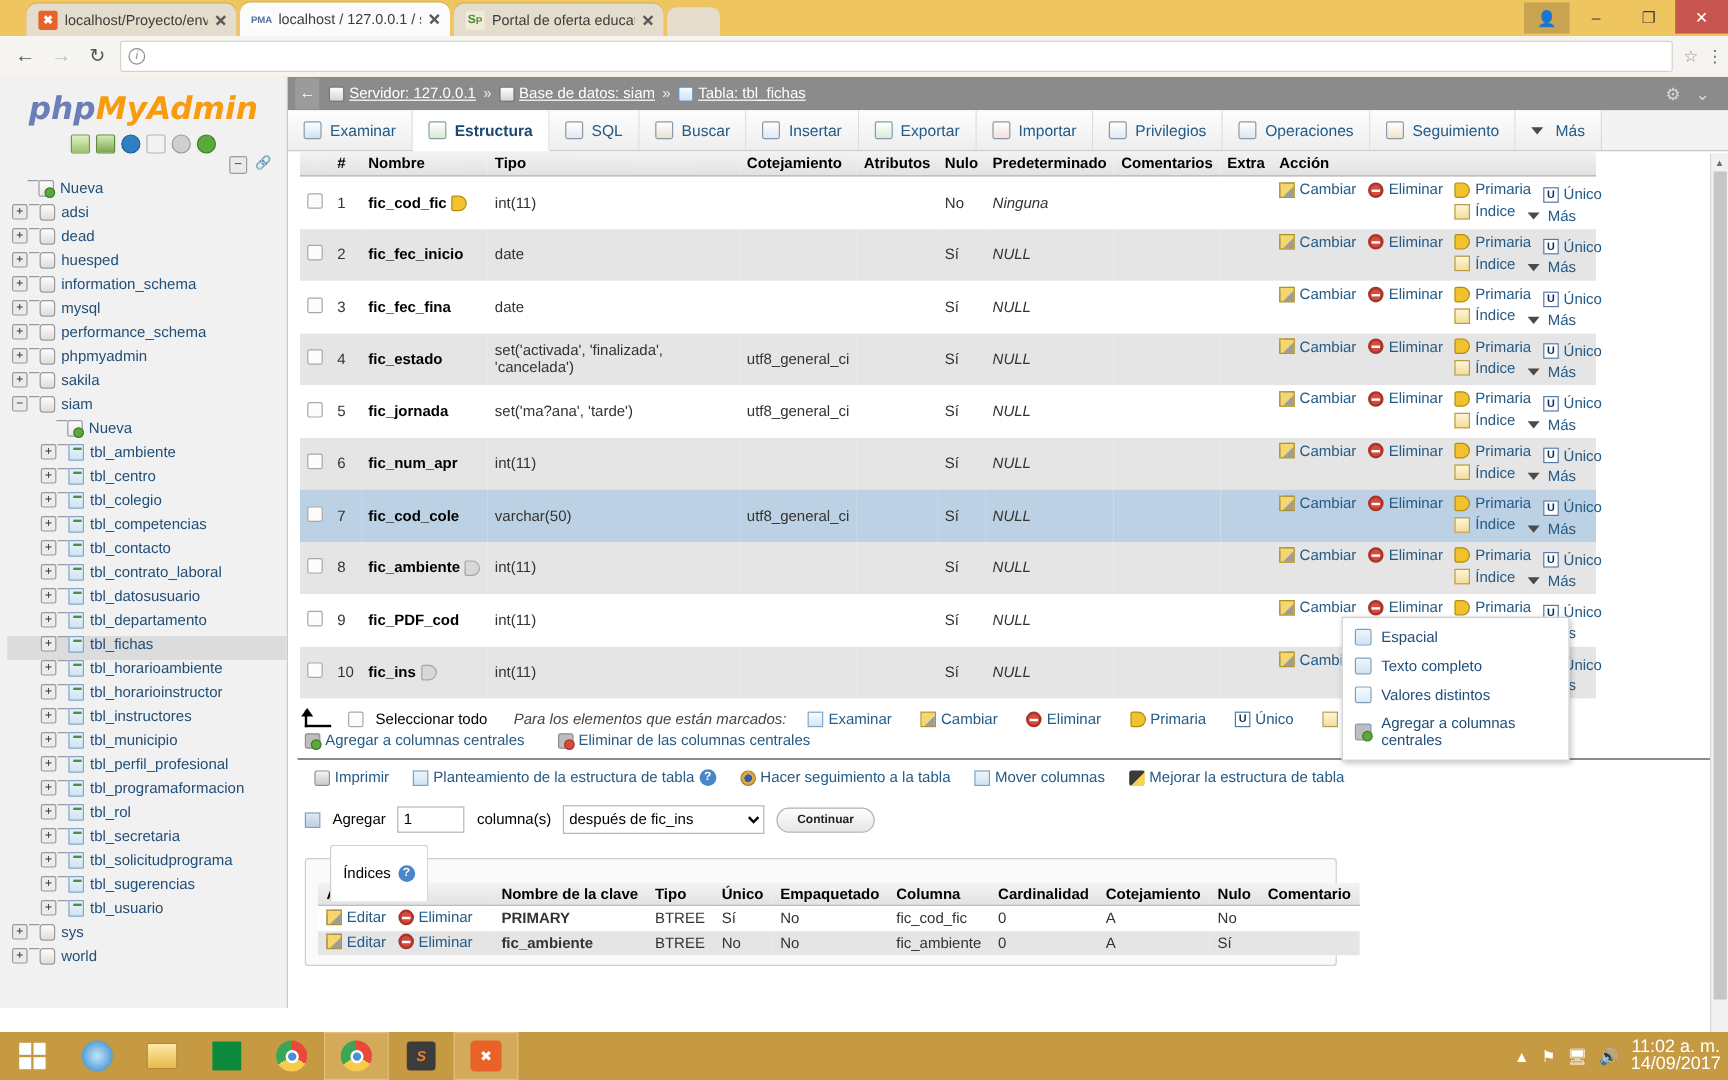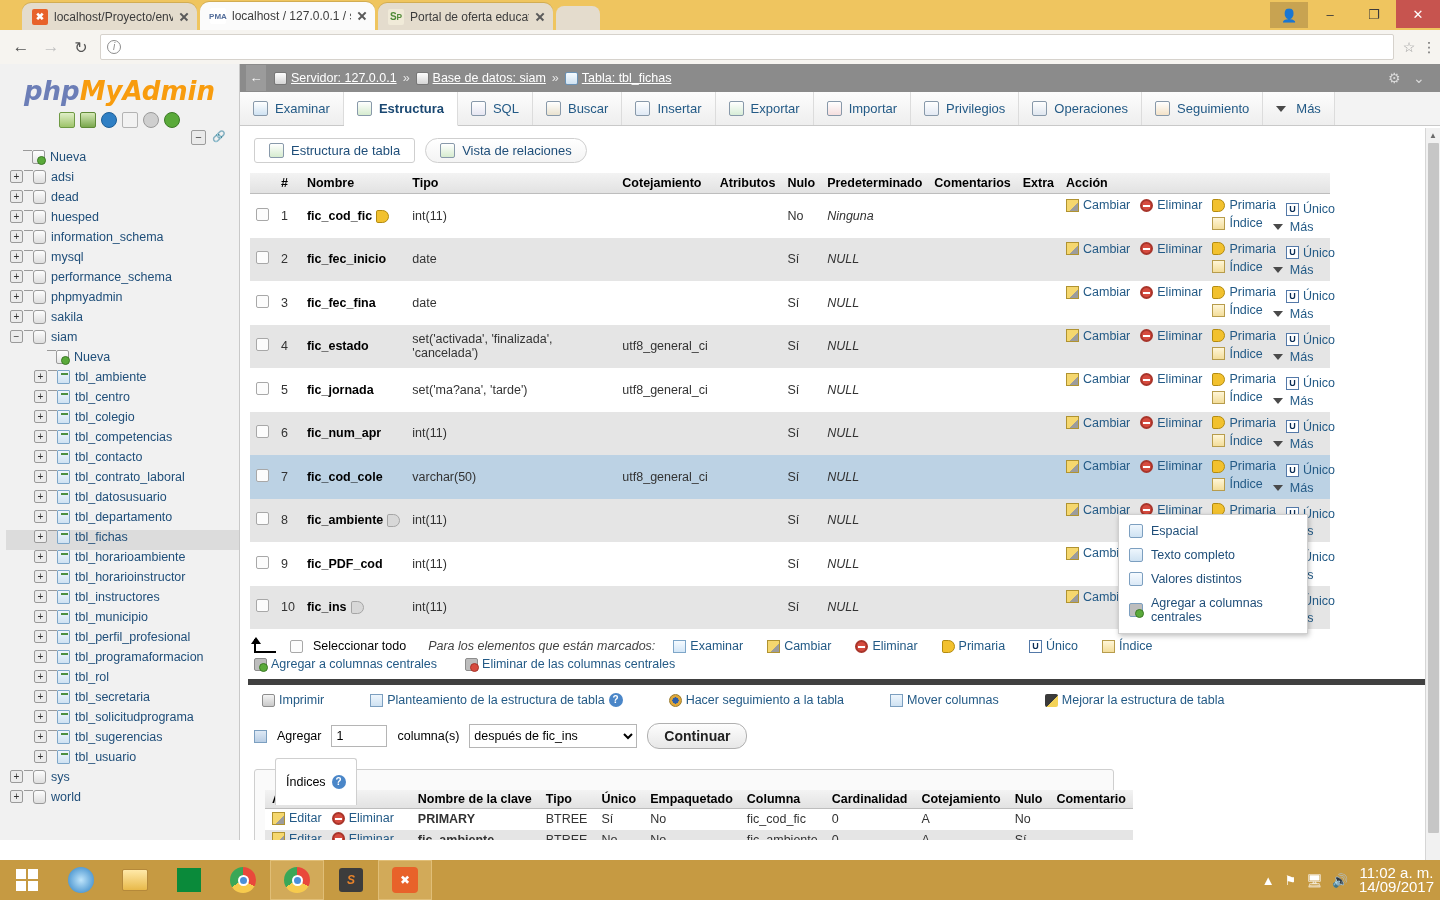--- a/index.html
+++ b/index.html
@@ -167,29 +167,29 @@
            border-right:5px solid transparent; border-top:6px solid #4a4a4a; margin-right:3px; }
 
   
   #selectall-row { display:flex; align-items:center; gap:10px; padding:10px 0 0 14px; font-size:12.5px; }
   .arrowup { display:inline-block; width:22px; height:14px; border-left:2px solid #000; border-bottom:2px solid #000;
              position:relative; margin-right:4px; }
   .arrowup:before { content:""; position:absolute; left:-5px; top:-2px; border-left:5px solid transparent;
                     border-right:5px solid transparent; border-bottom:7px solid #000; }
   .muted-ital { font-style:italic; color:#444; }
   #centralcols-row { display:flex; align-items:center; gap:18px; padding:4px 0 8px 14px; font-size:12.5px; }
-  #printrow { display:flex; align-items:flex-start; gap:36px; padding:8px 0 10px 14px; font-size:12.5px;
-              border-top:6px solid #404040; margin:0 8px 0 8px; }
+  #printrow { display:flex; align-items:flex-start; gap:10px; padding:8px 0 10px 14px; font-size:12.5px;
+              border-top:1px solid #404040; margin:0 8px 0 8px; }
   .helpdot { width:14px; height:14px; border-radius:50%; background:#4a86c8; color:#fff; font-size:10px;
              line-height:14px; text-align:center; display:inline-block; font-weight:bold; }
   #addrow { display:flex; align-items:center; gap:10px; padding:6px 0 14px 14px; font-size:12.5px; }
   #addrow input.num { width:56px; height:22px; border:1px solid #b5b5b5; padding:2px 4px; font-size:12.5px; }
   #addrow select { height:24px; width:168px; border:1px solid #b5b5b5; font-size:12.5px; background:#fff; }
   #btn-continuar { border:1px solid #b0b0b0; border-radius:12px; background:linear-gradient(#fdfdfd,#e7e7e7);
-                   padding:4px 16px; font-size:14px; font-weight:bold; color:#222; }
+                   padding:4px 16px; font-size:10px; font-weight:bold; color:#222; }
 
   
   #indexes { margin:6px 10px 0 14px; border:1px solid #cfcfcf; border-radius:3px; background:#fafafa;
              padding:16px 10px 8px 10px; position:relative; width:860px; }
   #indexes-legend { position:absolute; left:20px; top:-12px; background:#fff; border:1px solid #cfcfcf;
                     border-bottom:none; border-radius:3px 3px 0 0; padding:16px 10px; font-size:12.5px;
                     display:flex; align-items:center; gap:6px; }
   table.idx { border-collapse:collapse; font-size:12.5px; margin-top:4px; }
   table.idx th { background:linear-gradient(#f3f3f3,#e2e2e2); border-bottom:1px solid #bdbdbd;
                  padding:2px 7px; text-align:left; font-weight:bold; white-space:nowrap; }
@@ -577,30 +577,20 @@
           <div class="mtab">
             <span class="ti" style="background: linear-gradient(rgb(255, 255, 255), rgb(243, 226, 200)); border: 1px solid rgb(136, 153, 170); border-radius: 2px;"></span>
             <span>Seguimiento</span>
           </div>
           <div class="mtab">
             <span class="caret"></span>
             <span>Más</span>
           </div>
         </div>
 
-      <div id="subtabs">
-          <div class="subtab sel">
-            <span class="ti" style="background: linear-gradient(rgb(255, 255, 255), rgb(214, 236, 207)); border: 1px solid rgb(136, 153, 170); border-radius: 2px;"></span>
-            <span>Estructura de tabla</span>
-          </div>
-          <div class="subtab">
-            <span class="ti" style="background: linear-gradient(rgb(255, 255, 255), rgb(214, 236, 207)); border: 1px solid rgb(136, 153, 170); border-radius: 2px;"></span>
-            <span>Vista de relaciones</span>
-          </div>
-        </div>
 
       <div id="structwrap">
         <table class="pma">
           <thead>
               <tr id="struct-head">
                 <th></th>
                 <th>#</th>
                 <th>Nombre</th>
                 <th>Tipo</th>
                 <th>Cotejamiento</th>

